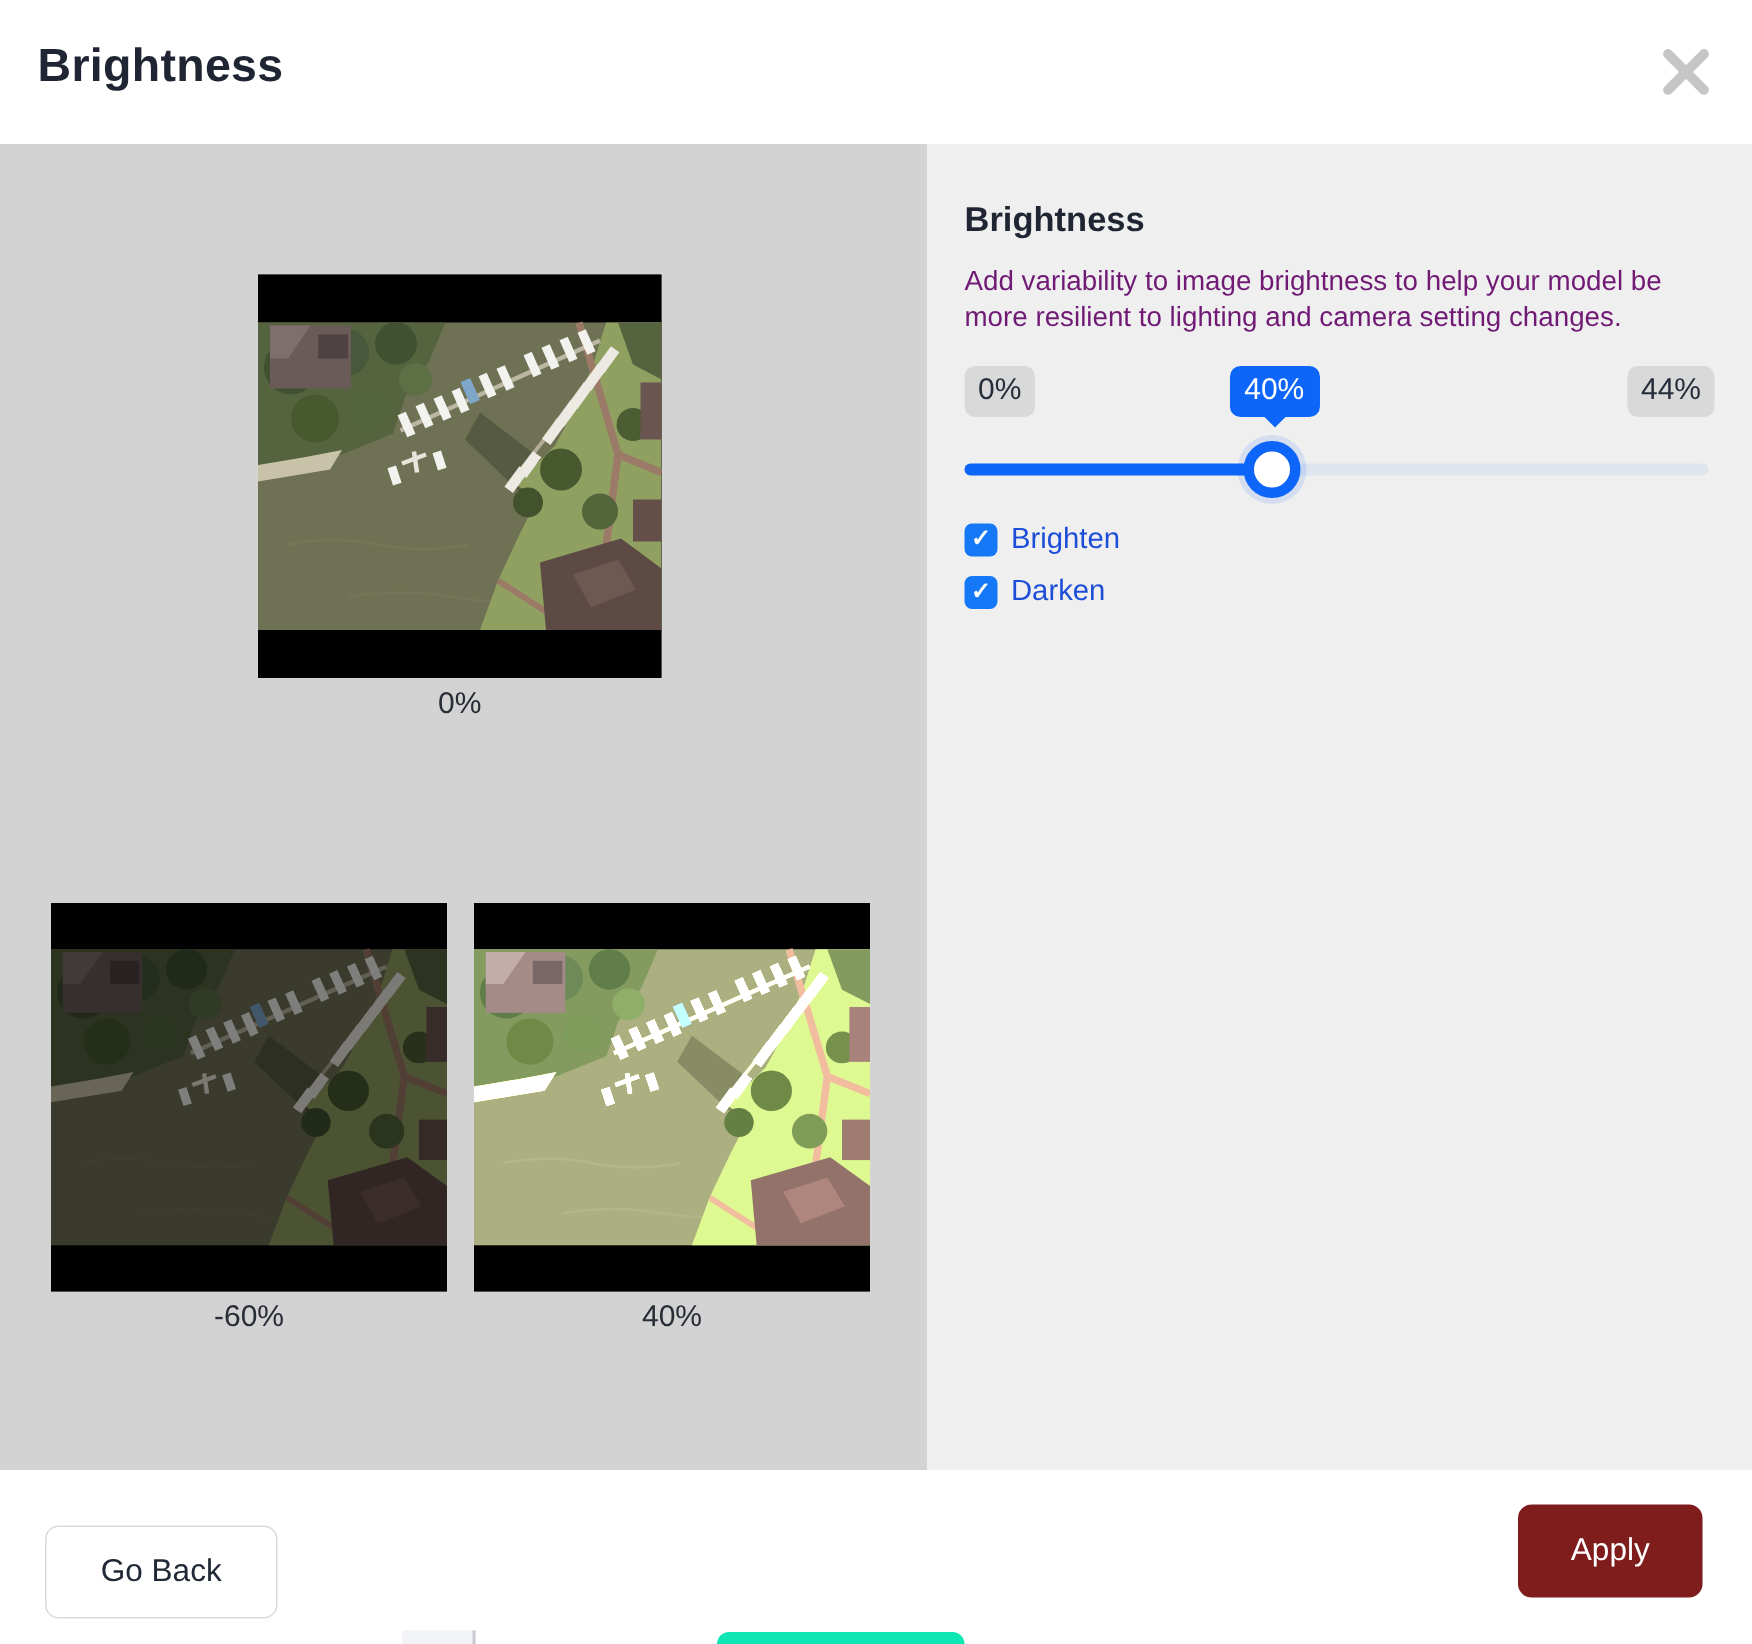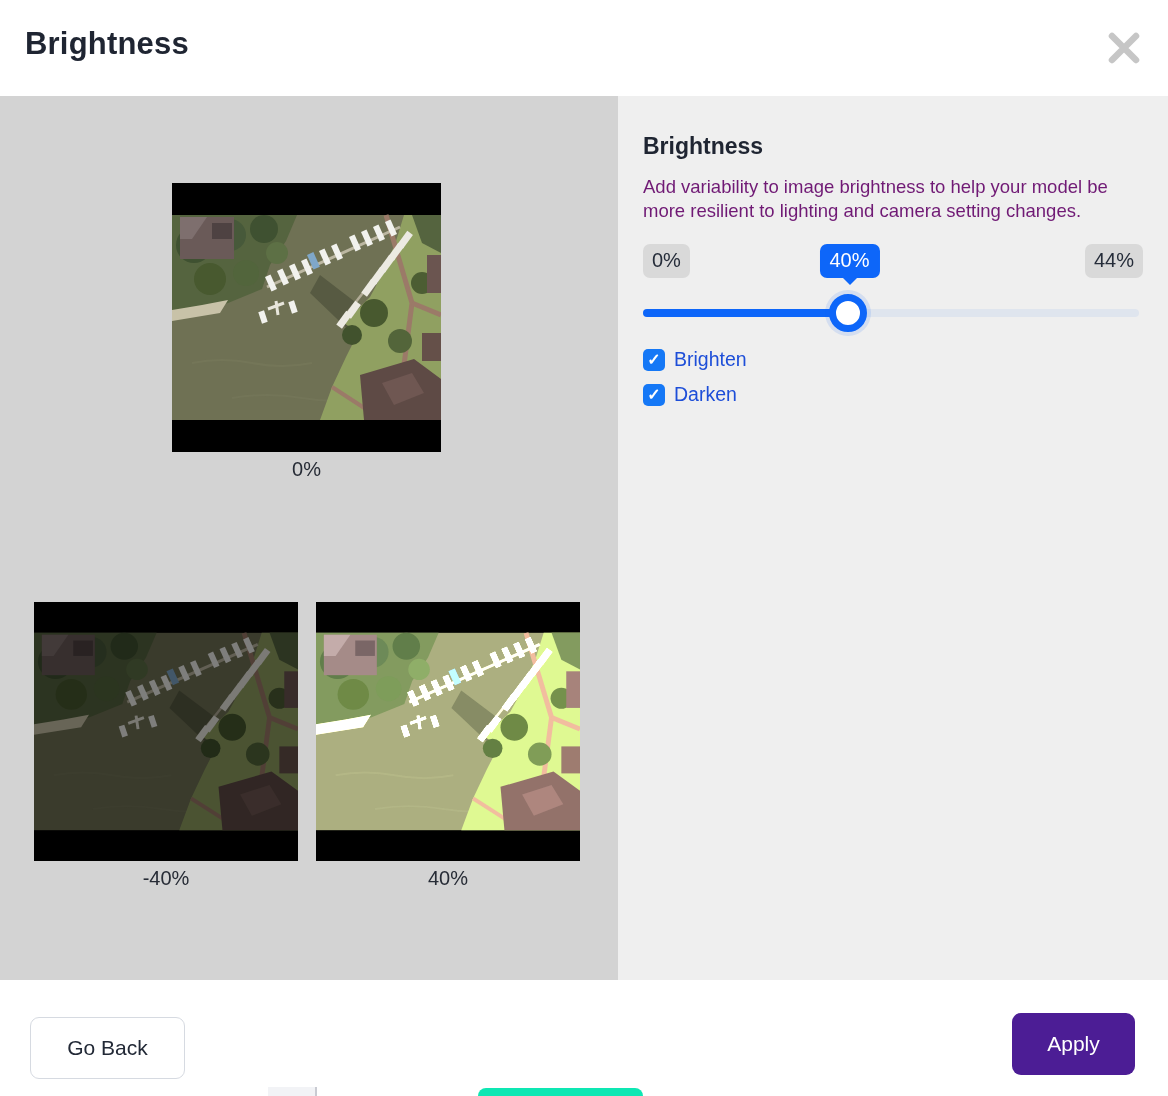--- a/index.html
+++ b/index.html
@@ -54,21 +54,21 @@
   .checkbox-group { margin-top: 16px; }
   .checkbox-row { display: flex; align-items: center; margin-bottom: 12px; cursor: pointer; }
   .checkbox-box { width: 22px; height: 22px; border-radius: 5px; background: #1578f6; color: #ffffff;
     font-size: 16px; font-weight: 700; line-height: 22px; text-align: center; flex: none; }
   .checkbox-label { margin-left: 9px; font-size: 19.5px; color: #1d4ed8; }
 
   
   .modal-footer { position: absolute; top: 980px; left: 0; width: 1168px; height: 116px; background: #ffffff; }
   .back-btn { position: absolute; left: 30px; top: 37px; width: 155px; height: 62px; background: #ffffff;
     border: 1.5px solid #d6dae1; border-radius: 9px; font-family: inherit; font-size: 21px; color: #222936; cursor: pointer; }
-  .apply-btn { position: absolute; right: 33px; top: 33px; width: 123px; height: 62px; background: #4c1d95;
+  .apply-btn { position: absolute; right: 33px; top: 23px; width: 123px; height: 62px; background: #7f1d1d;
     border: none; border-radius: 9px; font-family: inherit; font-size: 21px; color: #ffffff; cursor: pointer; }
 
   
   .peek-gray { position: absolute; left: 268px; top: 107px; width: 49px; height: 9px; background: #f2f3f6; border-right: 2px solid #c9cbd2; }
   .peek-teal { position: absolute; left: 478px; top: 108px; width: 165px; height: 8px; background: #0ee7b3; border-radius: 9px 9px 0 0; }
 </style>
 </head>
 <body>
 
 <div class="modal">
@@ -164,21 +164,21 @@
           </defs>
           <use href="#scene"></use>
         </svg>
         <div class="preview-caption">0%</div>
       </div>
 
       <div class="preview preview-1">
         <svg class="preview-img filter-dark" viewBox="0 0 269 269" preserveAspectRatio="none">
             <use href="#scene"></use>
           </svg>
-        <div class="preview-caption">-40%</div>
+        <div class="preview-caption">-60%</div>
       </div>
 
       <div class="preview preview-2">
         <svg class="preview-img filter-bright" viewBox="0 0 269 269" preserveAspectRatio="none">
             <use href="#scene"></use>
           </svg>
         <div class="preview-caption">40%</div>
       </div>
     </div>
 

